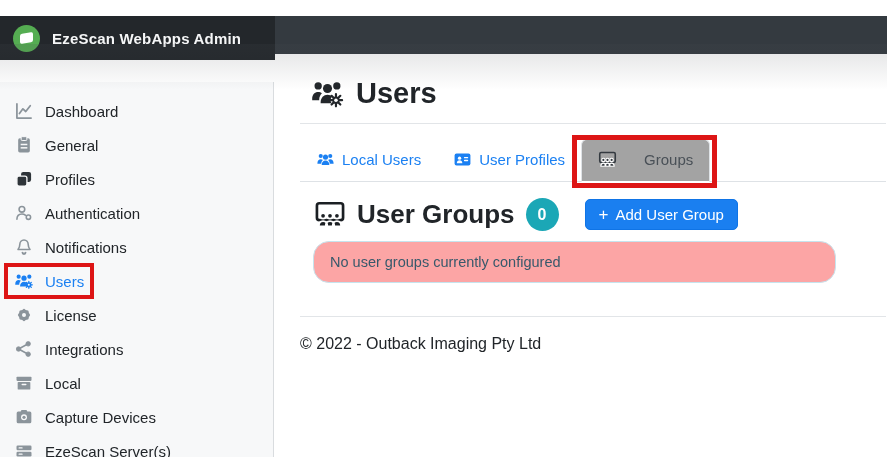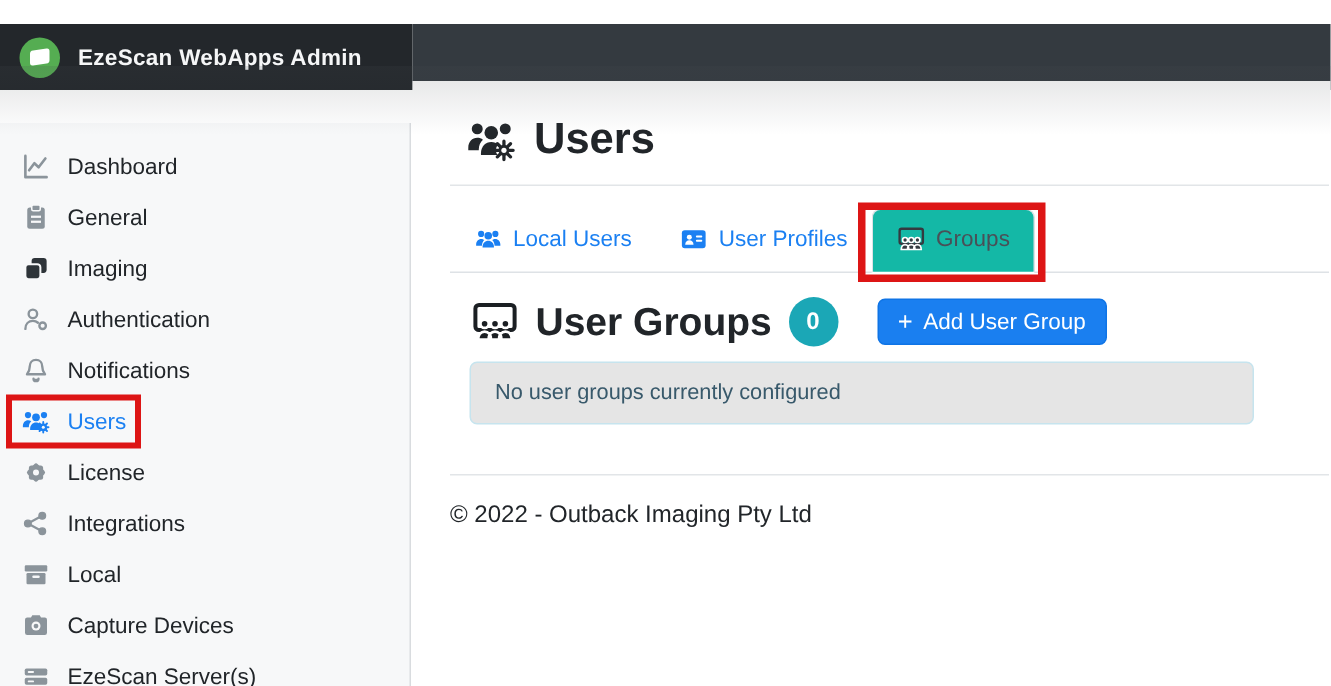--- a/index.html
+++ b/index.html
@@ -40,38 +40,38 @@
 
   .page-title { display:flex; align-items:center; margin:22px 0 12px 10px; }
   .page-title .ico { width:35px; height:35px; color:#23272b; }
   .page-title .txt { font-size:29px; font-weight:600; color:#212529; margin-left:11px; }
   hr.rule { border:none; border-top:1px solid #e2e5e8; }
 
   
   .tabs { display:flex; align-items:flex-end; border-bottom:1px solid #dee2e6; margin-top:15px; }
   .tab { display:flex; align-items:center; padding:10px 16px 12px 16px; font-size:15px; color:#1b80f2; cursor:pointer; position:relative; }
   .tab .ico { width:19px; height:19px; margin-right:7px; color:#1b80f2; }
-  .tab.active { background:#14b8a6; border:1px solid #dee2e6; border-bottom:1px solid #ffffff; border-radius:6px 6px 0 0; color:#495057; margin-bottom:-1px; }
+  .tab.active { background:#a3a3a3; border:1px solid #dee2e6; border-bottom:1px solid #ffffff; border-radius:6px 6px 0 0; color:#495057; margin-bottom:-1px;gap:20px; }
   .tab.active .ico { color:#343a40; }
 
   
   .tab-content { margin-left:13px; margin-top:16px; }
   .section-head { display:flex; align-items:center; }
   .section-head .ico { width:34px; height:32px; color:#1b1f23; }
   .section-head .txt { font-size:26px; font-weight:600; margin-left:10px; color:#212529; white-space:nowrap; }
   .count-badge { width:33px; height:33px; border-radius:50%; background:#1ba7b6; color:#fff;
     font-size:16px; font-weight:700; display:flex; align-items:center; justify-content:center; margin-left:11px; }
   .btn { display:inline-flex; align-items:center; background:#1a7ff0; border:1px solid #0f74e6; border-radius:5px;
     color:#fff; font-size:15px; padding:4px 13px; height:31px; cursor:pointer; white-space:nowrap;
     font-family:"Liberation Sans","DejaVu Sans",sans-serif; }
   .btn .bicon { margin-right:7px; display:flex; align-items:center; font-size:17px; line-height:1; }
   .btn.add { margin-left:26px; }
   .btn.sync { margin-left:8px; }
 
-  .alert-info { width:523px; margin-top:10px; background:#e5e5e5; border:1px solid #c6e4ee; border-radius:5px;
+  .alert-info { width:523px; margin-top:10px; background:#fca5a5; border:1px solid #c6e4ee; border-radius:16px;
     padding:12px 16px; font-size:14.5px; color:#38596b; }
 
   
   .footer-rule { margin-top:33px; }
   .footer { display:flex; align-items:baseline; margin:18px 0 0 0; }
   .footer .copy { font-size:16px; color:#212529; white-space:nowrap; }
   .footer .lic { font-size:11px; color:#848c93; margin-left:9px; white-space:nowrap; }
 
   svg { display:block; }
 </style>
@@ -111,21 +111,21 @@
     <span class="lbl">General</span>
   </div>
 
   <div class="nav-item">
     <span class="ico dark">
       <svg width="20" height="20" viewBox="0 0 24 24" fill="currentColor">
           <rect x="8.5" y="3.5" width="12" height="12" rx="2.5"></rect>
           <rect x="3.5" y="8.5" width="12" height="12" rx="2.5" stroke="#f7f8f9" stroke-width="1.6"></rect>
         </svg>
     </span>
-    <span class="lbl">Imaging</span>
+    <span class="lbl">Profiles</span>
   </div>
 
   <div class="nav-item">
     <span class="ico">
       <svg width="20" height="20" viewBox="0 0 24 24" fill="none" stroke="currentColor" stroke-width="1.9">
           <circle cx="9.5" cy="7.5" r="3.4"></circle>
           <path d="M3.5 19.5c0-4 2.6-6.4 6-6.4 1.6 0 3 .5 4.1 1.5" stroke-linecap="round"></path>
           <circle cx="17.3" cy="17" r="2.6"></circle>
         </svg>
     </span>

